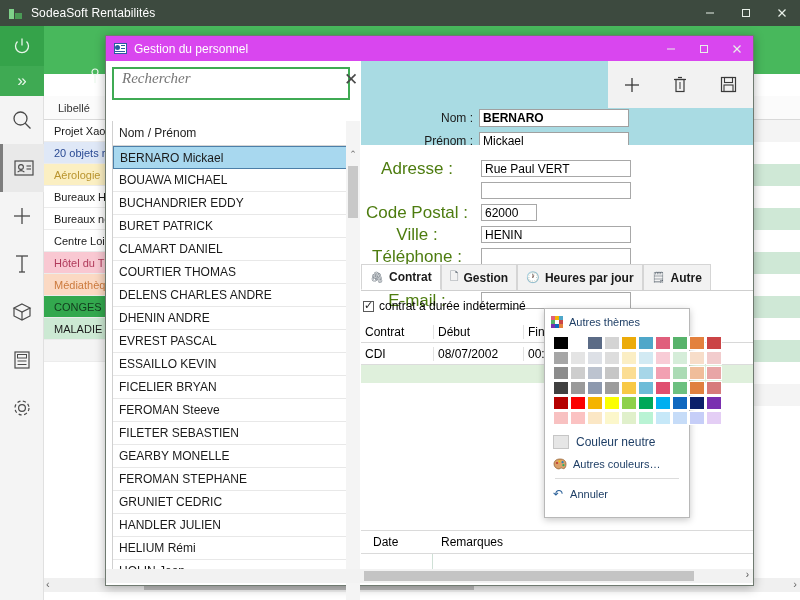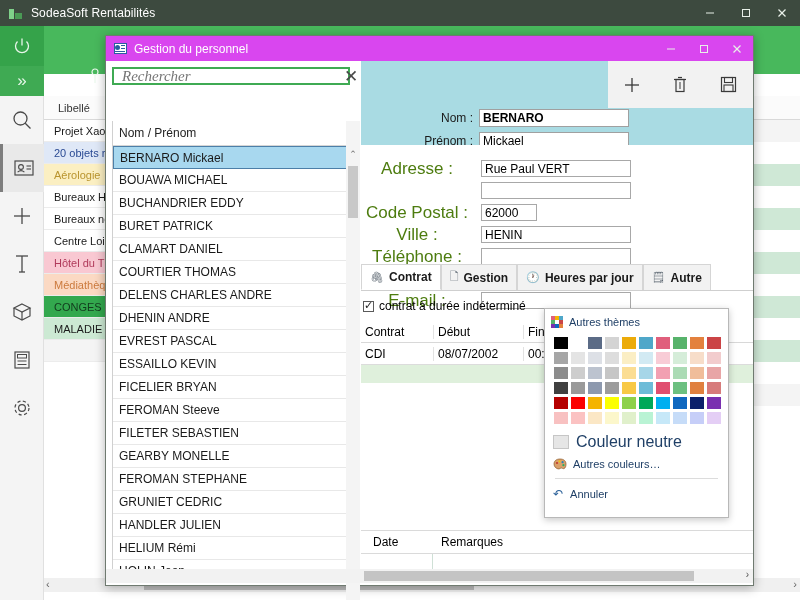--- a/index.html
+++ b/index.html
@@ -147,23 +147,23 @@
   #dlg-title-icon .l2 { position:absolute; left:7px; top:5px; width:4px; height:1px; background:#2a5fa0; }
   #dlg-title-icon .l3 { position:absolute; left:1px; top:8px; width:10px; height:1px; background:#2a5fa0; }
   #dlg-title-text { font-size:12px; }
   #dlg-win-btns { margin-left:auto; display:flex; }
   .dlg-win-btn { width:33px; height:25px; display:flex; align-items:center; justify-content:center; color:#e8efe8; }
 
   #dialog-body { position:absolute; left:0; top:25px; width:647px; height:524px; background:#ffffff; }
 
   
   #search-wrap {
-    position:absolute; left:6px; top:6px; width:238px; height:18px;
+    position:absolute; left:6px; top:6px; width:238px; height:33px;
     border:2px solid #3faa53; background:#ffffff;
-    display:flex; align-items:center;gap:40px;
+    display:flex; align-items:flex-start;gap:40px;
   }
   #search-input {
     border:none; outline:none; background:transparent;
     font-family:"Liberation Serif", serif; font-style:italic;
     font-size:15px; color:#8a8a8a; padding-left:8px; width:196px;
   }
   #search-clear { width:32px; text-align:center; color:#4a4a4a; font-size:17px; }
 
   #list-pane {
     position:absolute; left:6px; top:60px; width:238px; height:458px;
@@ -256,34 +256,34 @@
 
   #remarks-table { position:absolute; left:0; top:469px; width:392px; }
   #remarks-table .rt-head { height:24px; display:flex; align-items:center; border-top:1px solid #dadada; border-bottom:1px solid #dadada; font-size:12px; background:#ffffff; }
   #remarks-table .rt-row  { height:18px; display:flex; border-bottom:1px solid #cfe0d6; }
   #remarks-table .r1 { width:72px; padding-left:12px; }
   #remarks-table .r2 { width:150px; padding-left:8px; }
   #remarks-table .rt-row .r1 { border-right:1px solid #cfe0d6; }
 
   
   #color-popup {
-    position:absolute; left:544px; top:308px; width:185px; height:210px;
+    position:absolute; left:544px; top:308px; width:146px; height:210px;
     background:#ffffff; border:1px solid #b8b8b8;
     box-shadow:0 2px 7px rgba(0,0,0,.22);
     z-index:50;
   }
   #cp-theme-row { height:20px; display:flex; align-items:center; padding-left:6px; gap:6px; margin-top:3px; }
   #cp-theme-ico { width:12px; height:12px; display:grid; grid-template-columns:repeat(3,4px); grid-template-rows:repeat(3,4px); }
   #cp-theme-ico i { display:block; }
   #cp-theme-label { font-size:11px; color:#1f3f66; }
   #cp-grid { margin:4px 0 0 8px; display:grid; grid-template-columns:repeat(10,16px); grid-gap:1px; }
   #cp-grid .sw { width:16px; height:14px; border:1px solid #ffffff; }
   #cp-neutral { height:22px; display:flex; align-items:center; gap:7px; padding-left:8px; margin-top:6px; }
   #cp-neutral .sw { width:16px; height:14px; background:#e6e6e6; border:1px solid #c6c6c6; }
-  #cp-neutral span { font-size:16px; color:#1f3f66; }
+  #cp-neutral span { font-size:12px; color:#1f3f66; }
   #cp-other { height:22px; display:flex; align-items:center; gap:6px; padding-left:8px; }
   #cp-other .pal { width:14px; height:12px; position:relative; }
   #cp-other span { font-size:11px; color:#1f3f66; }
   #cp-sep { height:1px; background:#dcdcdc; margin:3px 10px 0 10px; }
   #cp-cancel { height:22px; display:flex; align-items:center; gap:7px; padding-left:8px; margin-top:4px; }
   #cp-cancel span { font-size:11px; color:#1f3f66; }
   #cp-cancel .undo { color:#2a6099; font-size:12px; }
 
   #dlg-hscroll { position:absolute; left:0; top:508px; width:647px; height:14px; background:#f2f2f2; }
   #dlg-hscroll .thumb { position:absolute; left:258px; top:2px; width:330px; height:10px; background:#c4c4c4; }

